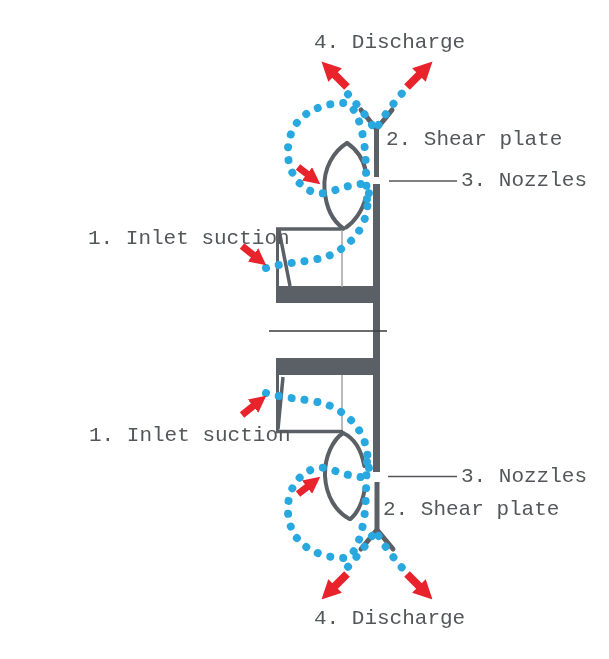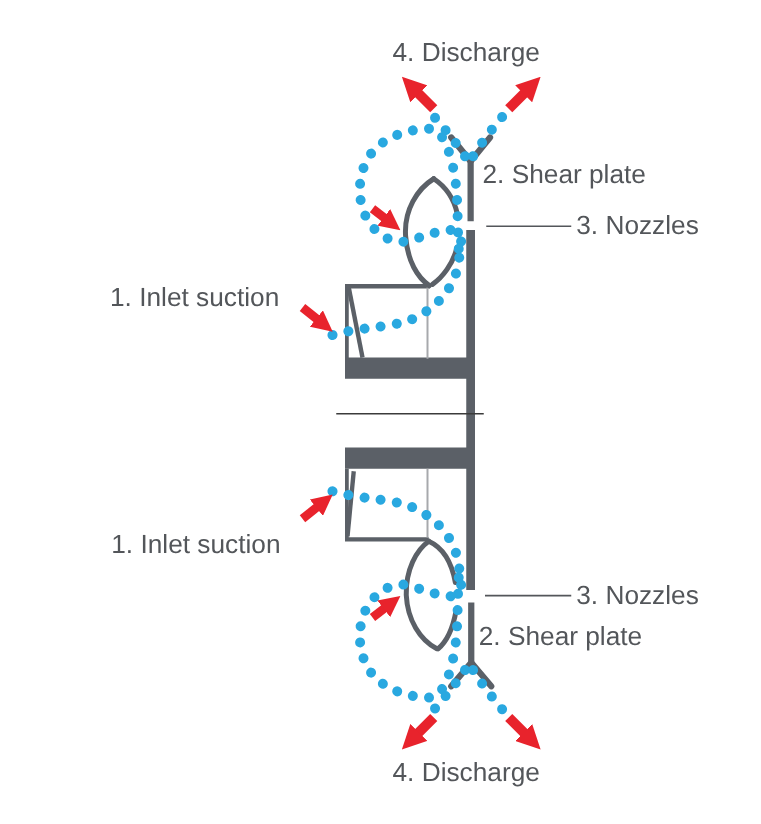--- a/index.html
+++ b/index.html
@@ -10,21 +10,21 @@
     --thin-line-gray:#A7A9AC;
     --centerline:#3B3B3B;
     --background:#FFFFFF;
   }
   html,body{margin:0;padding:0;background:var(--background);}
   .stage{
     position:relative;
     width:609px;height:659px;
     background:var(--background);
     overflow:hidden;
-    font-family:Liberation Sans, sans-serif;
+    font-family:Liberation Mono, monospace;
   }
   .stage svg{position:absolute;left:0;top:0;}
   .lbl{
     position:absolute;
     font-size:21px;
     line-height:24px;
     color:var(--text-gray);
     white-space:nowrap;
     user-select:none;
   }

